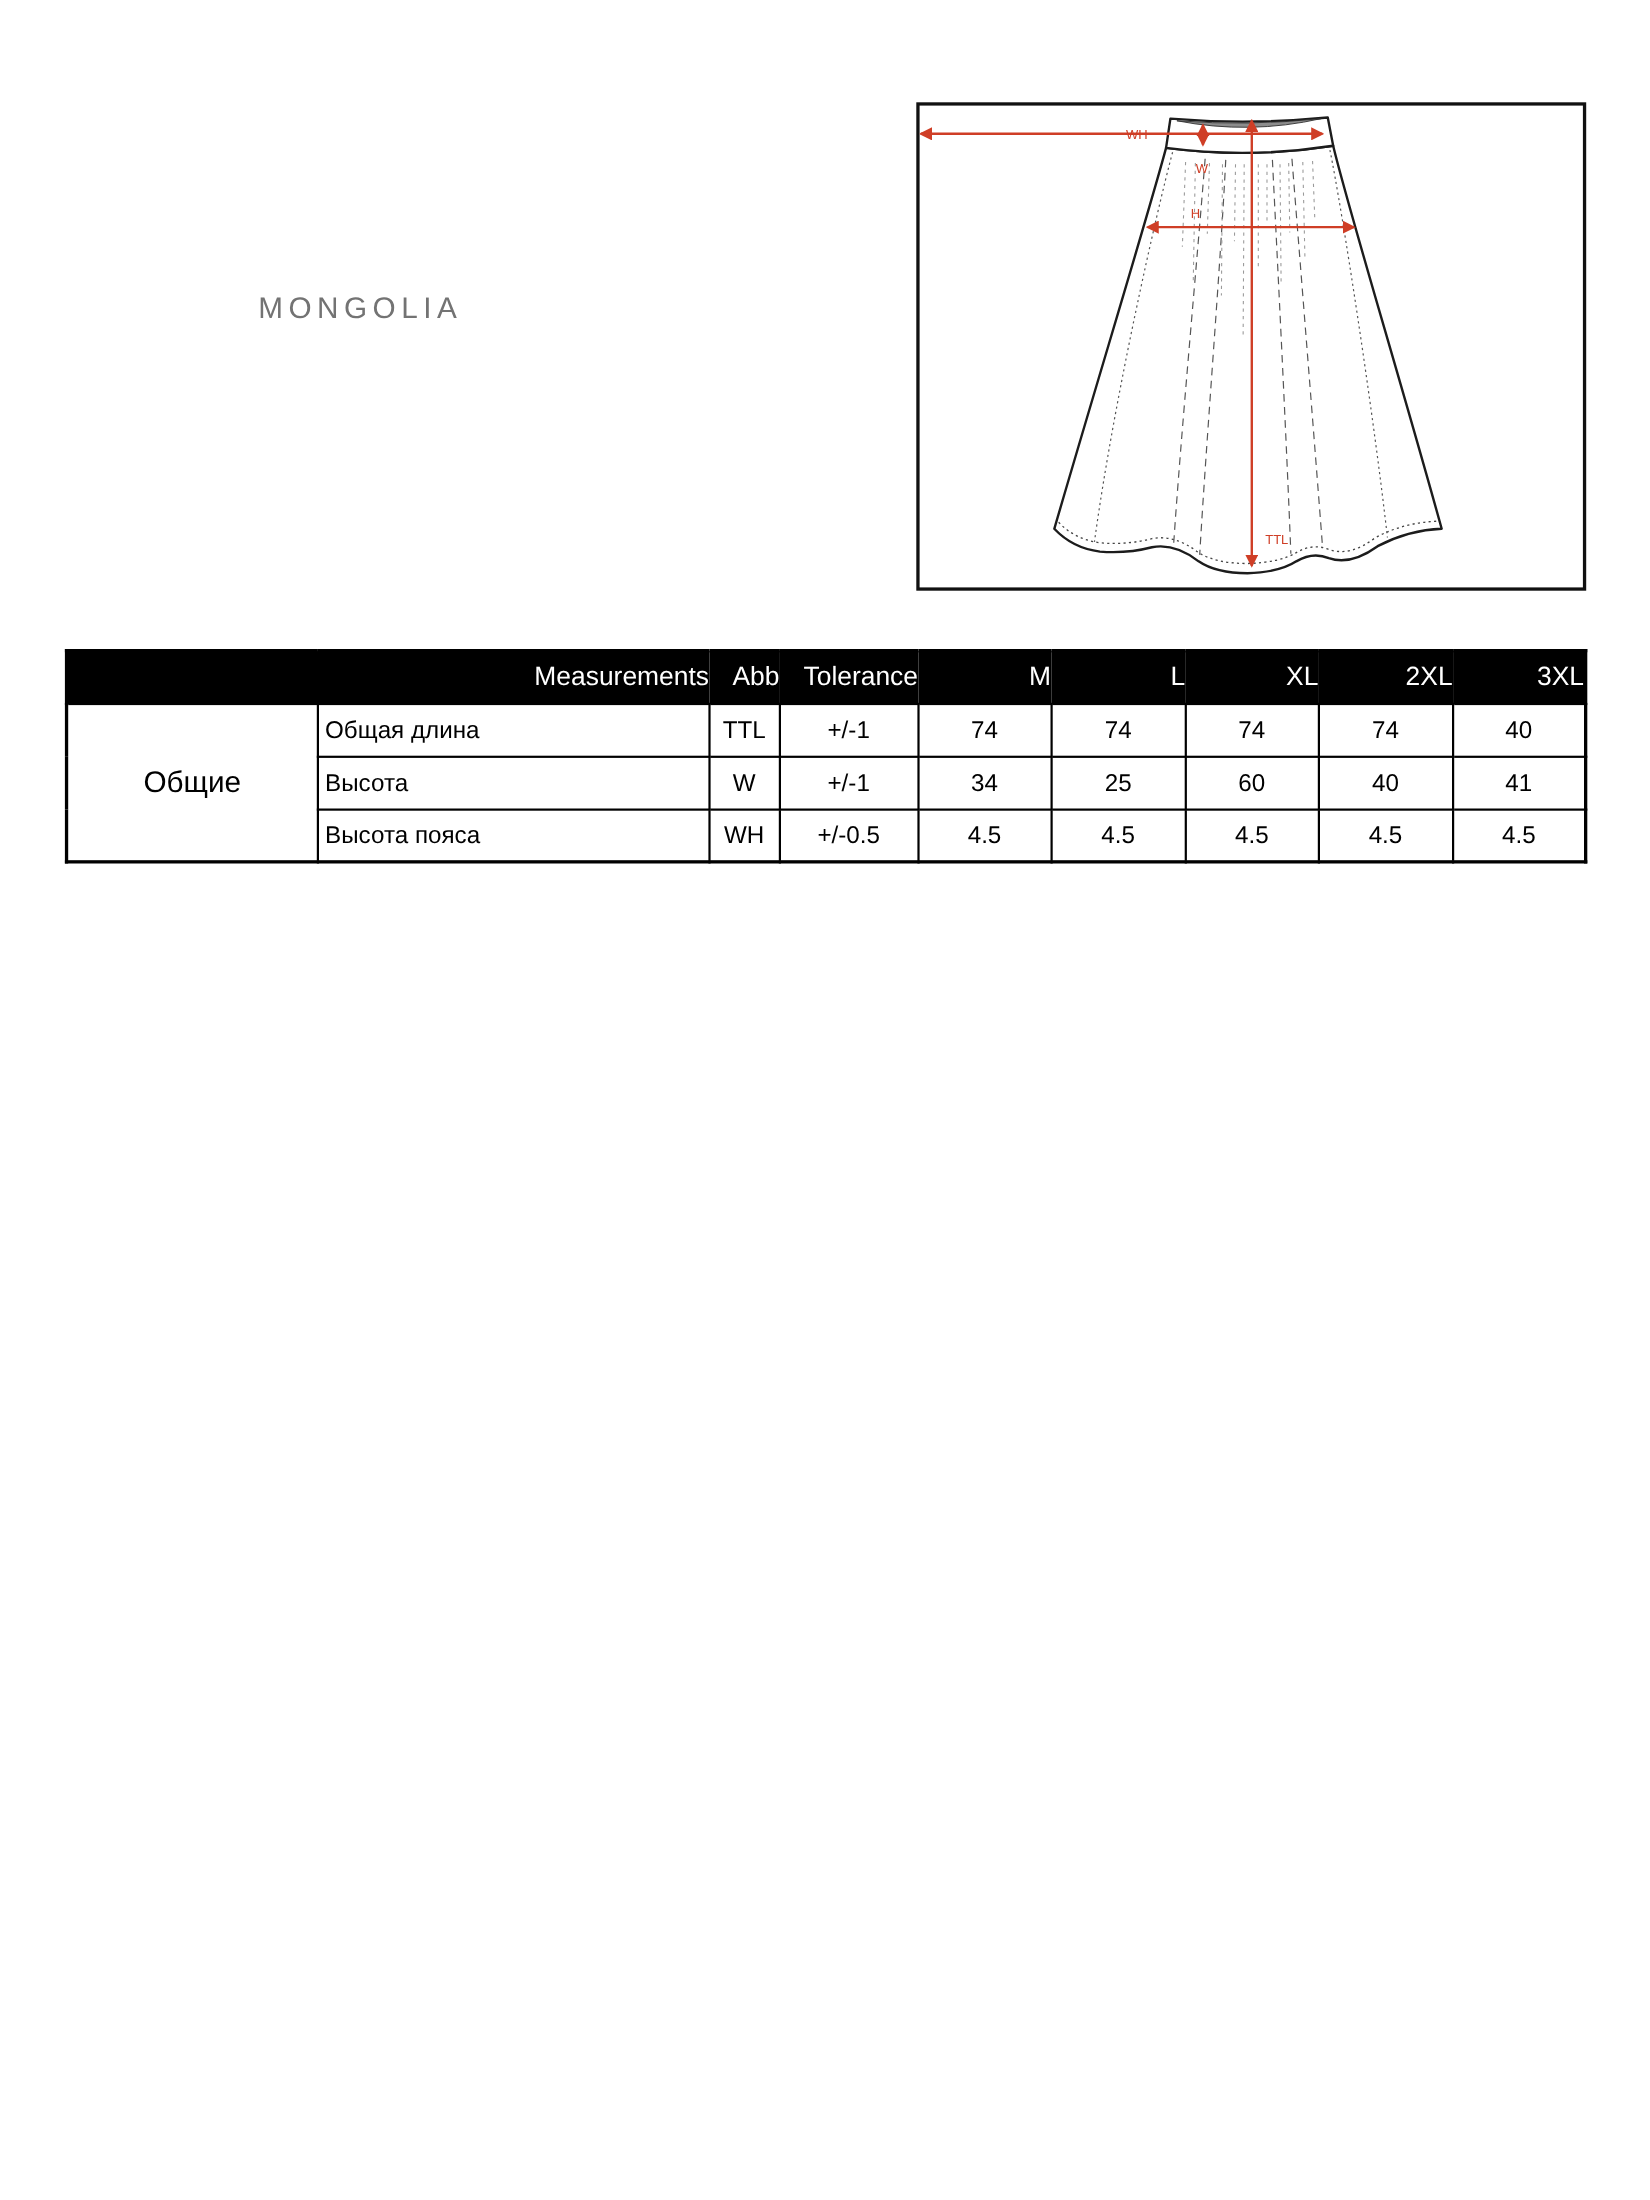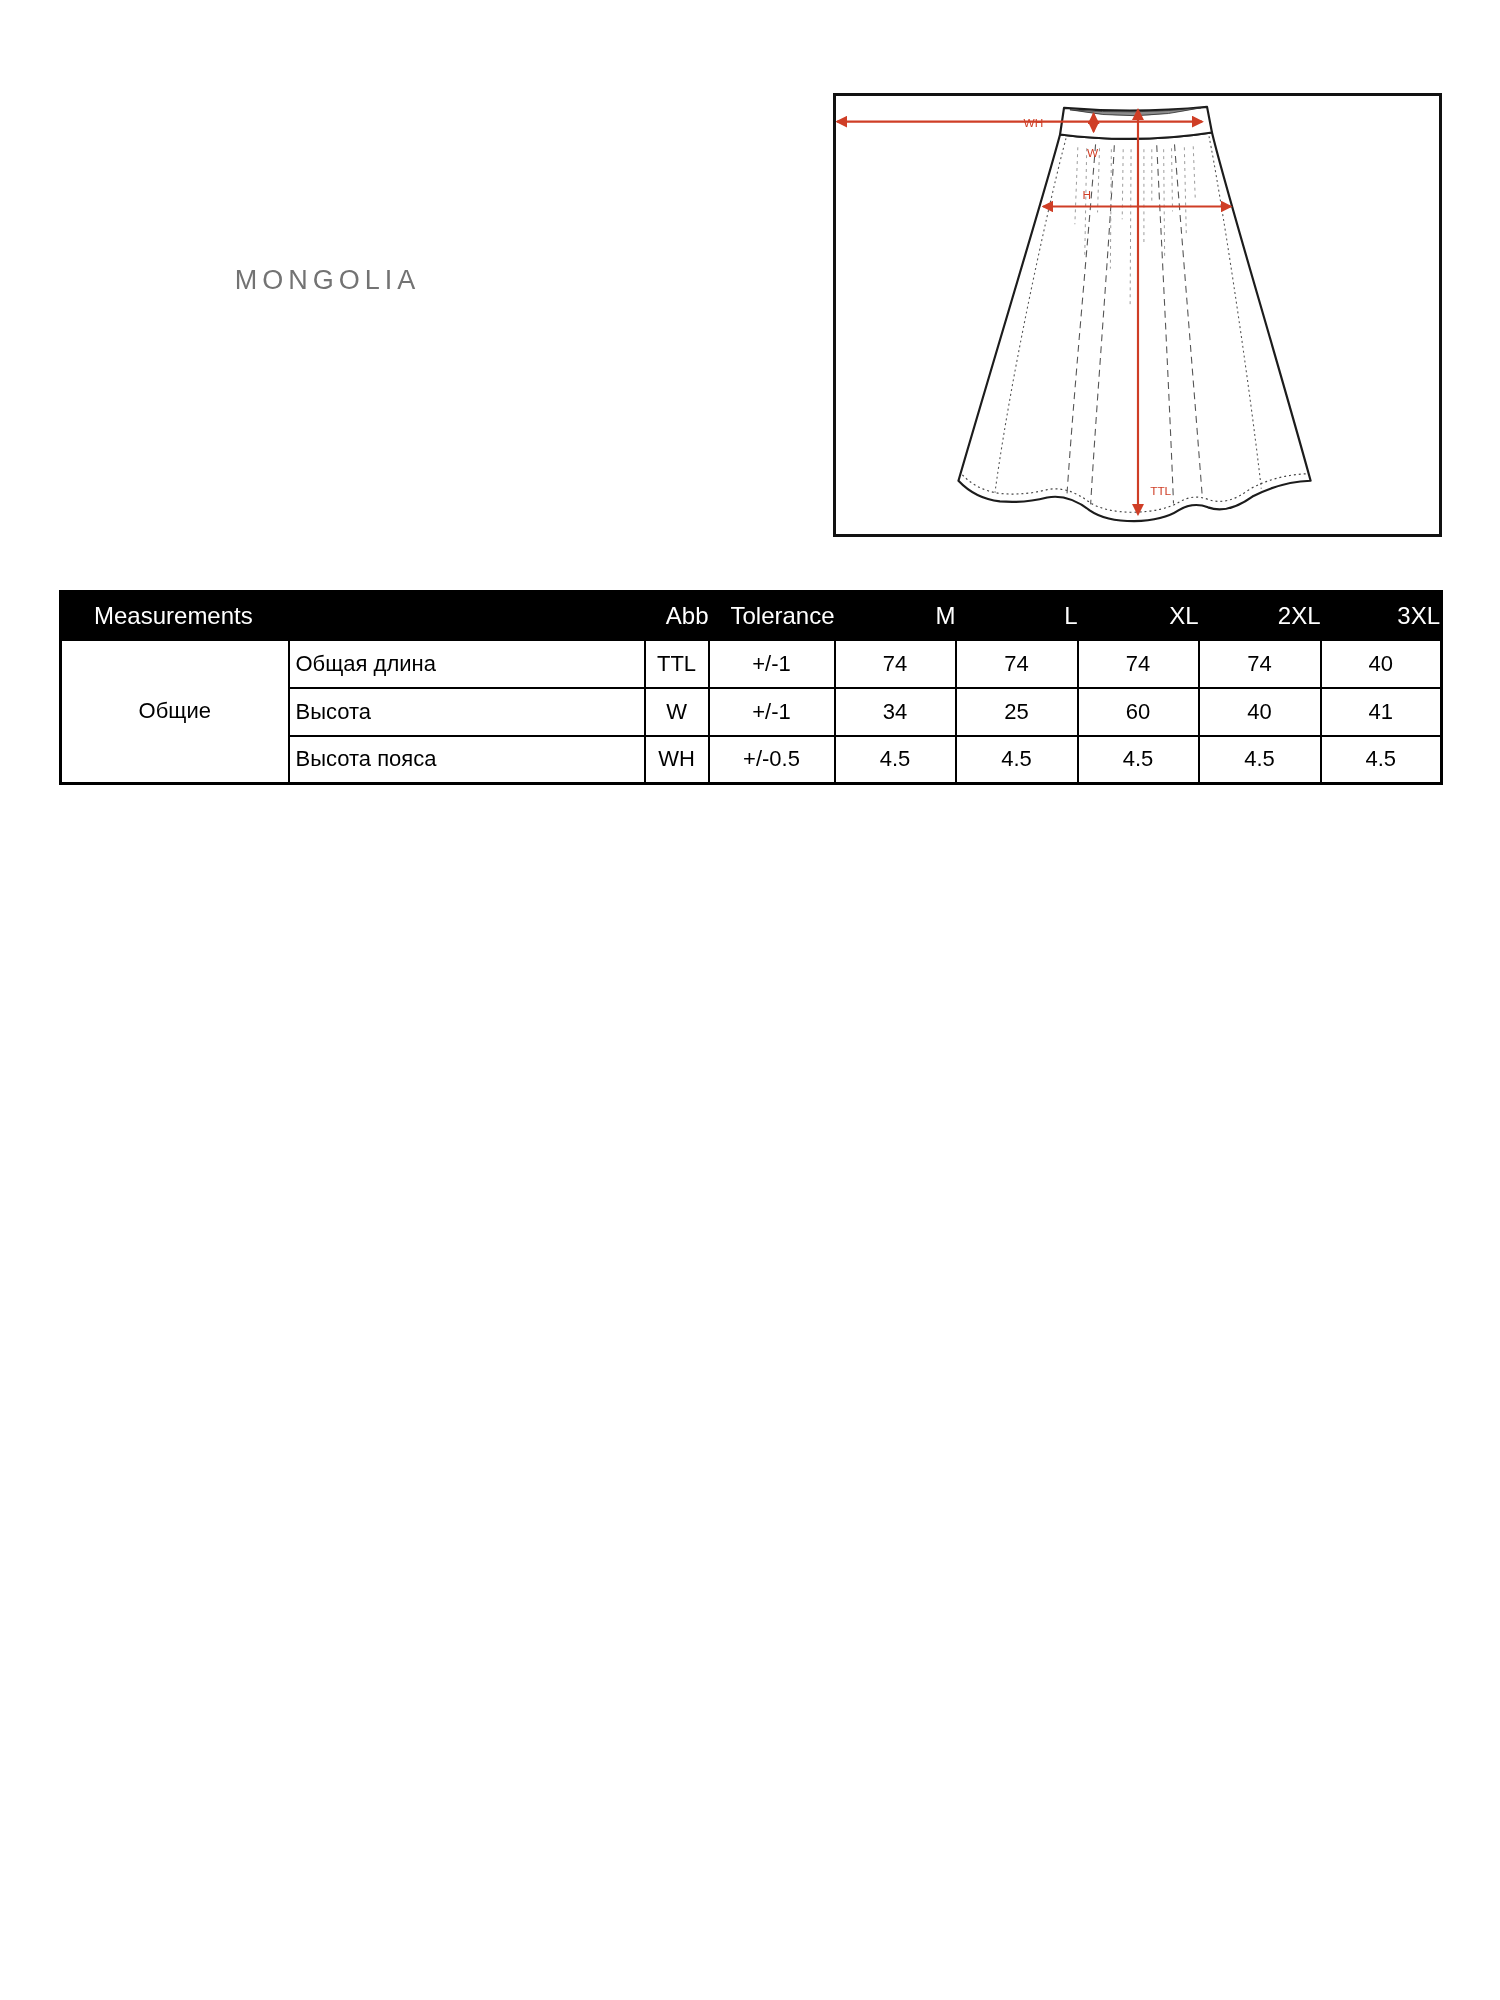--- a/index.html
+++ b/index.html
@@ -16,24 +16,24 @@
   .sketch-box { position:absolute; left:833px; top:93px; width:609px; height:444px;
                 border:3px solid #111; background:#fff; }
   .sketch-box svg { display:block; width:100%; height:100%; }
 
   
   .spec-table-wrap { position:absolute; left:59px; top:590px; width:1381px; }
   table.spec { border-collapse:collapse; table-layout:fixed; width:1381px;
                border:3px solid #000; }
   table.spec thead th { background:#000; color:#fff; font-weight:400; font-size:24px;
                         height:48px; text-align:right; border:none; }
-  table.spec thead th.h-meas { text-align:left; padding-left:32px; }
+  table.spec thead th.h-meas { text-align:right; padding-left:48px; }
   table.spec td { border:2px solid #000; font-size:22px; color:#000; height:48px;
                   text-align:center; vertical-align:middle; background:#fff; }
-  table.spec td.group { font-size:22px; }
+  table.spec td.group { font-size:27px; }
   table.spec td.mname { text-align:left; padding-left:6px; }
 </style>
 </head>
 <body>
 
 <div class="page">
 
   <div class="logo">
     <div class="logo-sub">MONGOLIA</div>
   </div>

